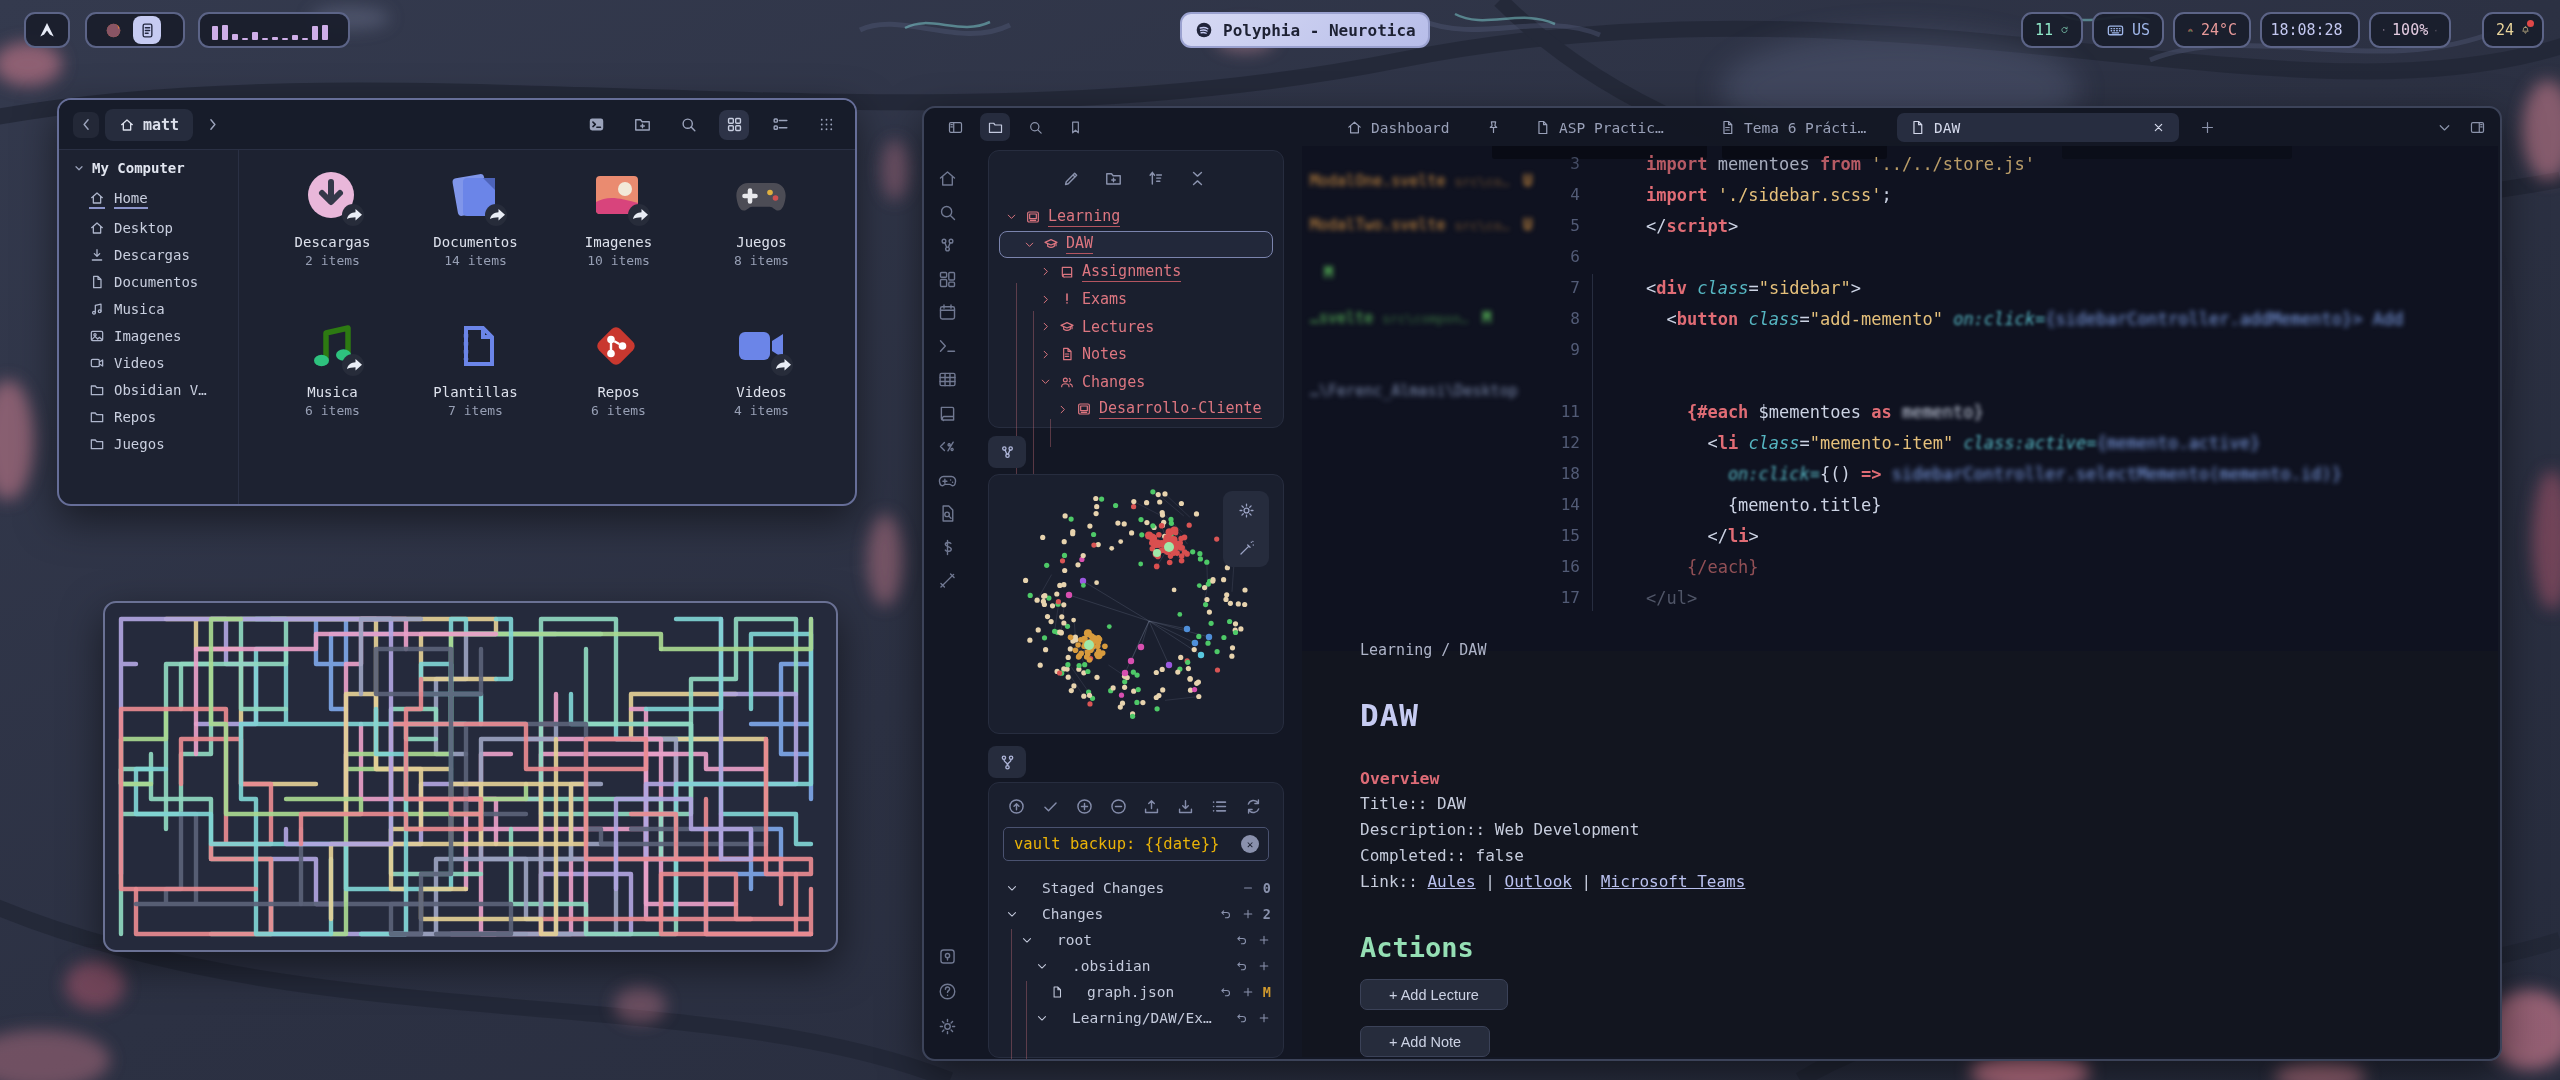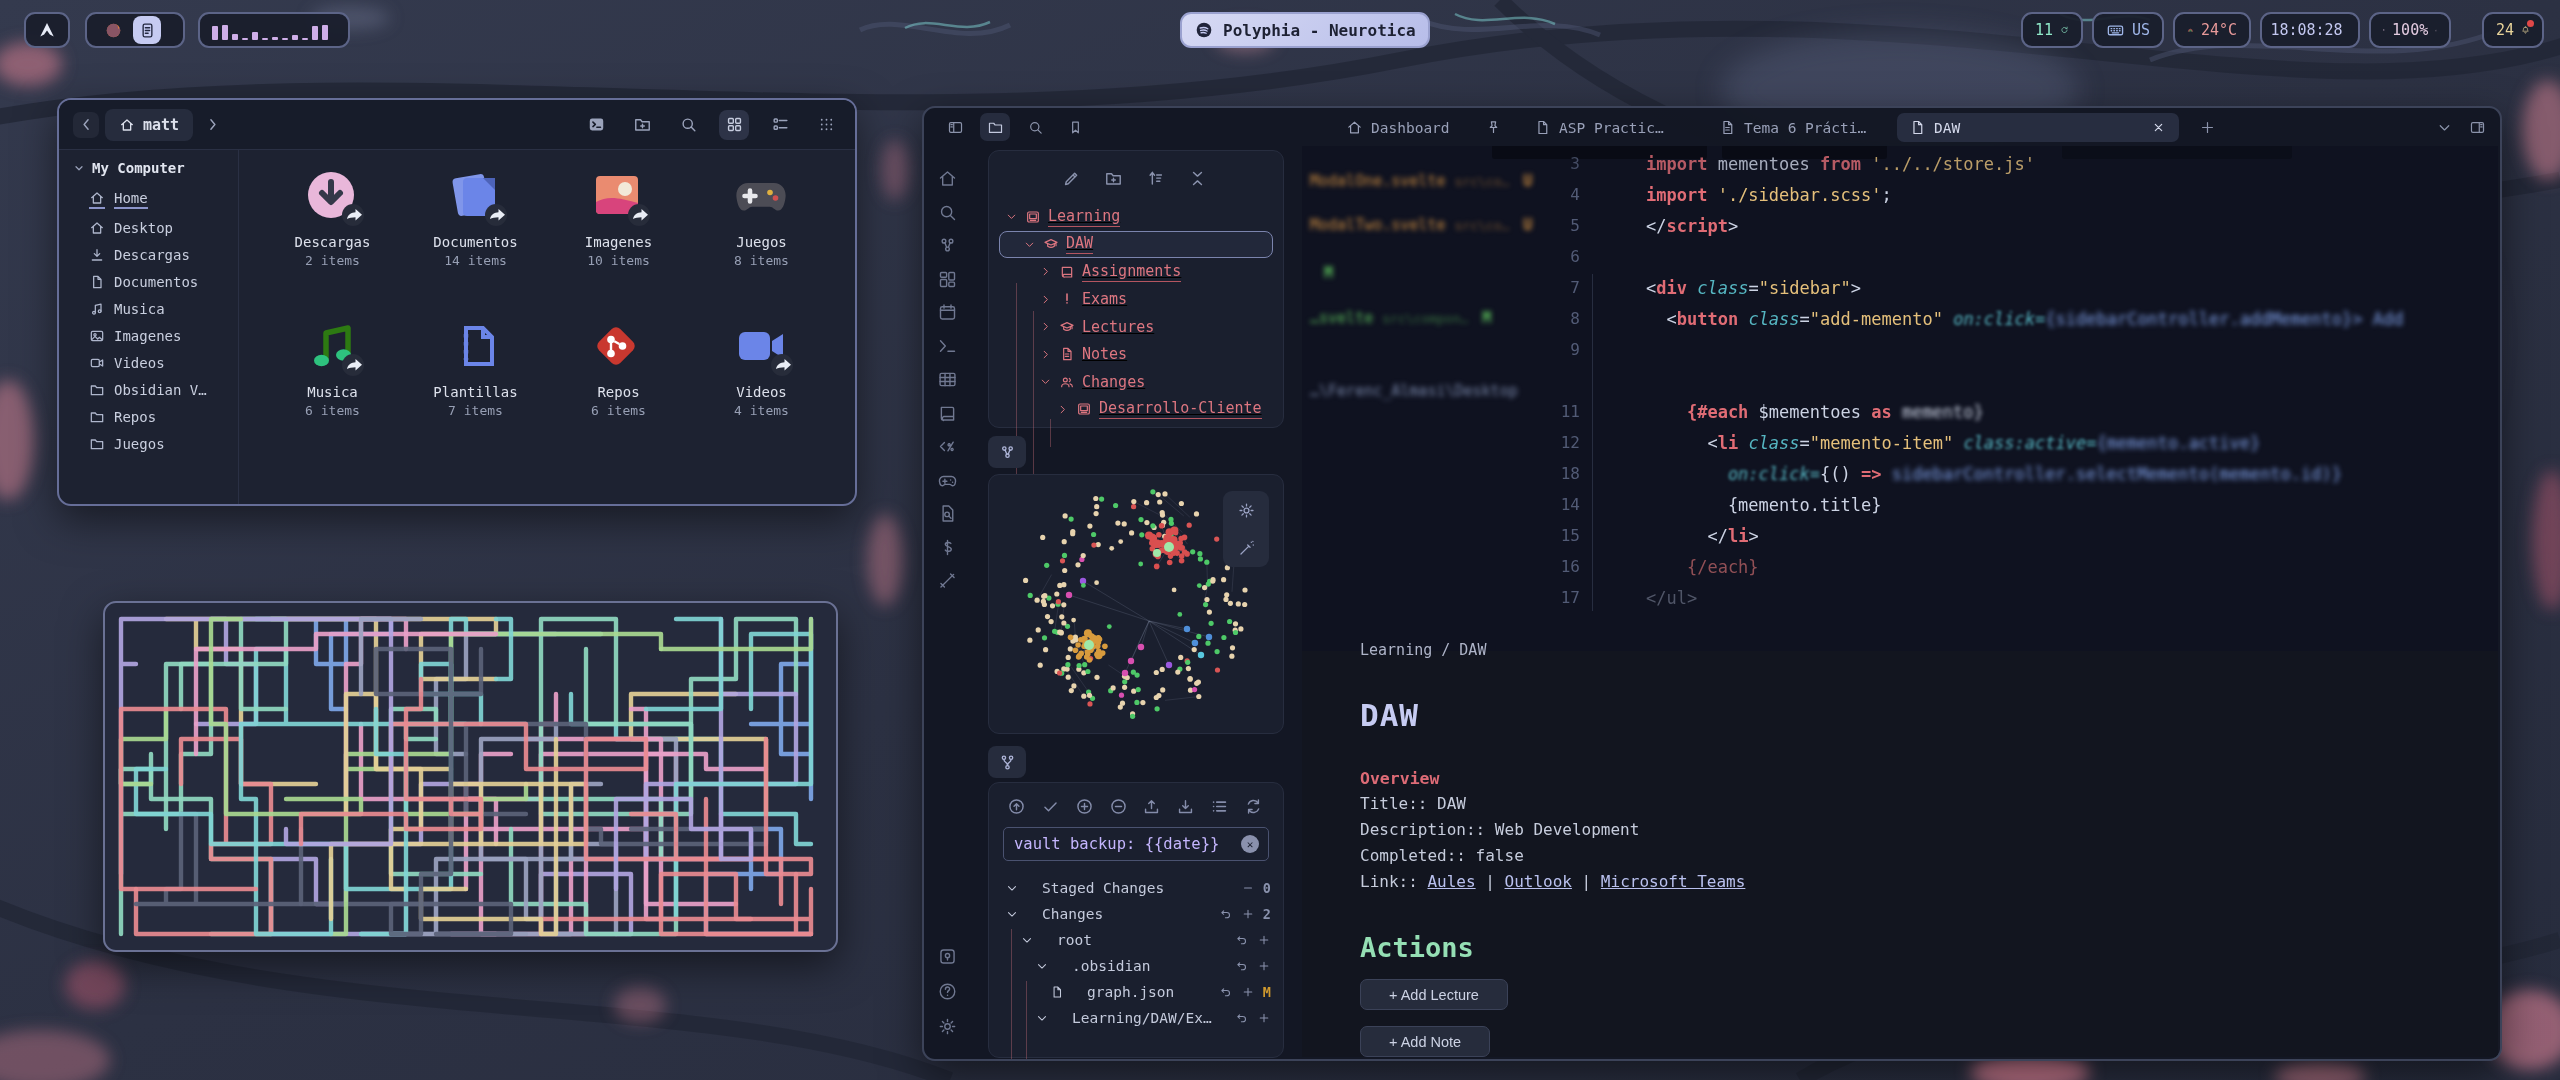--- a/index.html
+++ b/index.html
@@ -83,21 +83,21 @@
             stroke-linecap:round; stroke-linejoin:round; }
   .card { position:absolute; background:#1a1f2e; border:1px solid #272d3f; border-radius:11px; }
   .chip { position:absolute; width:38px; height:32px; background:#262c3d; border-radius:8px;
           display:flex; align-items:center; justify-content:center; color:#aeb5d8; }
   .chip svg { width:19px; height:19px; stroke:currentColor; fill:none; stroke-width:1.7;
               stroke-linecap:round; stroke-linejoin:round; }
 
   
   .ex-tools { position:absolute; top:18px; left:0; right:0; display:flex; justify-content:center; gap:20px; color:#8a92ad; }
   .ex-tools .tb { width:22px; height:22px; }
-  .ex-tree { position:absolute; top:52px; left:10px; right:10px;text-decoration:underline; }
+  .ex-tree { position:absolute; top:52px; left:10px; right:10px; }
   .ex-row { position:relative; display:flex; align-items:center; gap:7px; height:27.5px;
             color:#dd7680; font-size:15px; }
   .ex-row svg { width:16px; height:16px; stroke:currentColor; fill:none; stroke-width:1.8;
                 stroke-linecap:round; stroke-linejoin:round; flex:none; }
   .ex-row .chev svg { width:13px; height:13px; }
   .ex-row.sel { border:1.5px solid #7b84ad; border-radius:8px; background:rgba(60,67,95,.25); }
   .ex-row .und { border-bottom:1.5px solid #b45560; padding-bottom:1px; }
   .guide { position:absolute; width:1px; background:rgba(221,118,128,.35); }
 
   
@@ -106,21 +106,21 @@
                 justify-content:space-around; color:#9ba3c4; }
   .graph-btns svg { width:19px; height:19px; stroke:currentColor; fill:none; stroke-width:1.6;
                     stroke-linecap:round; stroke-linejoin:round; }
 
   
   .git-tools { position:absolute; top:14px; left:18px; right:18px; display:flex;
                justify-content:space-between; color:#848caa; }
   .git-tools .tb { width:21px; height:21px; }
   .git-msg { position:absolute; top:44px; left:14px; right:14px; height:34px;
              border:1.5px solid #4a5270; border-radius:5px; background:transparent;
-             color:#c4b5fd; font-size:15.5px; font-family:inherit; padding:0 30px 0 10px; }
+             color:#eab308; font-size:15.5px; font-family:inherit; padding:0 30px 0 10px; }
   .git-clear { position:absolute; top:52px; right:24px; width:18px; height:18px; border-radius:50%;
                background:#8a91ad; color:#1a1f2e; display:flex; align-items:center;
                justify-content:center; font-size:11px; font-weight:bold; }
   .git-tree { position:absolute; top:92px; left:12px; right:12px; }
   .git-row { position:relative; display:flex; align-items:center; gap:23px; height:26px;
              color:#c4cadc; font-size:14.5px;justify-content:flex-end; }
   .git-row svg { width:14px; height:14px; stroke:currentColor; fill:none; stroke-width:1.8;
                  stroke-linecap:round; stroke-linejoin:round; flex:none; }
   .git-acts { margin-left:auto; display:flex; align-items:center; gap:8px; color:#8a92ad; }
   .git-acts .st { font-size:13.5px; font-weight:bold; }

